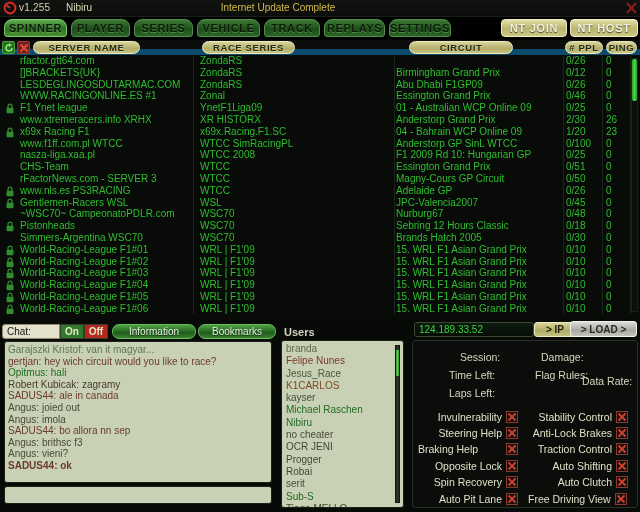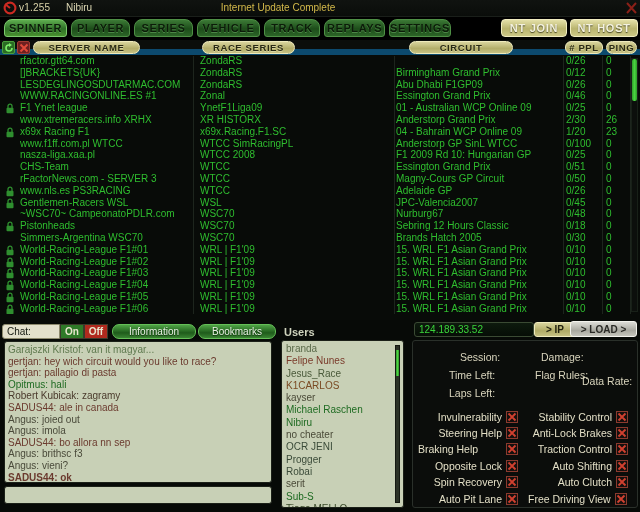--- a/index.html
+++ b/index.html
@@ -291,21 +291,21 @@
         </svg>
       </div>
       <div class="icon-btn icon-cancel">
         <svg width="10" height="10" viewBox="0 0 10 10">
           <path d="M1.5 1.5 L8.5 8.5 M8.5 1.5 L1.5 8.5" stroke="#e04a3a" stroke-width="2" fill="none"></path>
         </svg>
       </div>
       <div class="colhdr" style="left:33px;width:107px;">SERVER NAME</div>
       <div class="colhdr" style="left:202px;width:93px;">RACE SERIES</div>
       <div class="colhdr" style="left:409px;width:104px;">CIRCUIT</div>
-      <div class="colhdr" style="left:565px;width:38px;border-radius:6px;"># PPL</div>
+      <div class="colhdr" style="left:565px;width:38px;"># PPL</div>
       <div class="colhdr" style="left:606px;width:31px;">PING</div>
     </div>
 
     <div class="vline" style="left:193px;"></div>
     <div class="vline" style="left:394px;"></div>
     <div class="vline" style="left:563px;"></div>
     <div class="vline" style="left:602px;"></div>
     <div class="vline" style="left:630px;"></div>
 
     <div class="listwrap" id="server-list">
@@ -517,21 +517,20 @@
     <div class="chat-label">Chat:</div>
     <div class="onbtn">On</div>
     <div class="offbtn">Off</div>
     <div class="pillbtn" style="left:110px;width:84px;">Information</div>
     <div class="pillbtn" style="left:196px;width:78px;">Bookmarks</div>
   </div>
 
   <div class="chatbox" id="chat-log">
       <div class="cmsg" style="color: rgb(95, 122, 79);">Garajszki Kristof:  van it magyar...</div>
       <div class="cmsg" style="color: rgb(107, 58, 46);">gertjan: hey wich circuit would you like to race?</div>
-      <div class="cmsg" style="color: rgb(107, 58, 46);">gertjan: pallagio di pasta</div>
       <div class="cmsg" style="color: rgb(31, 107, 34);">Opitmus: hali</div>
       <div class="cmsg" style="color: rgb(74, 58, 44);">Robert Kubicak: zagramy</div>
       <div class="cmsg" style="color: rgb(107, 58, 46);">SADUS44: ale in canada</div>
       <div class="cmsg" style="color: rgb(74, 74, 58);">Angus: joied out</div>
       <div class="cmsg" style="color: rgb(74, 74, 58);">Angus: imola</div>
       <div class="cmsg" style="color: rgb(107, 58, 46);">SADUS44: bo allora nn sep</div>
       <div class="cmsg" style="color: rgb(74, 74, 58);">Angus: brithsc f3</div>
       <div class="cmsg" style="color: rgb(74, 74, 58);">Angus: vieni?</div>
       <div class="cmsg" style="color: rgb(107, 58, 46); font-weight: bold;">SADUS44: ok</div>
     </div>

